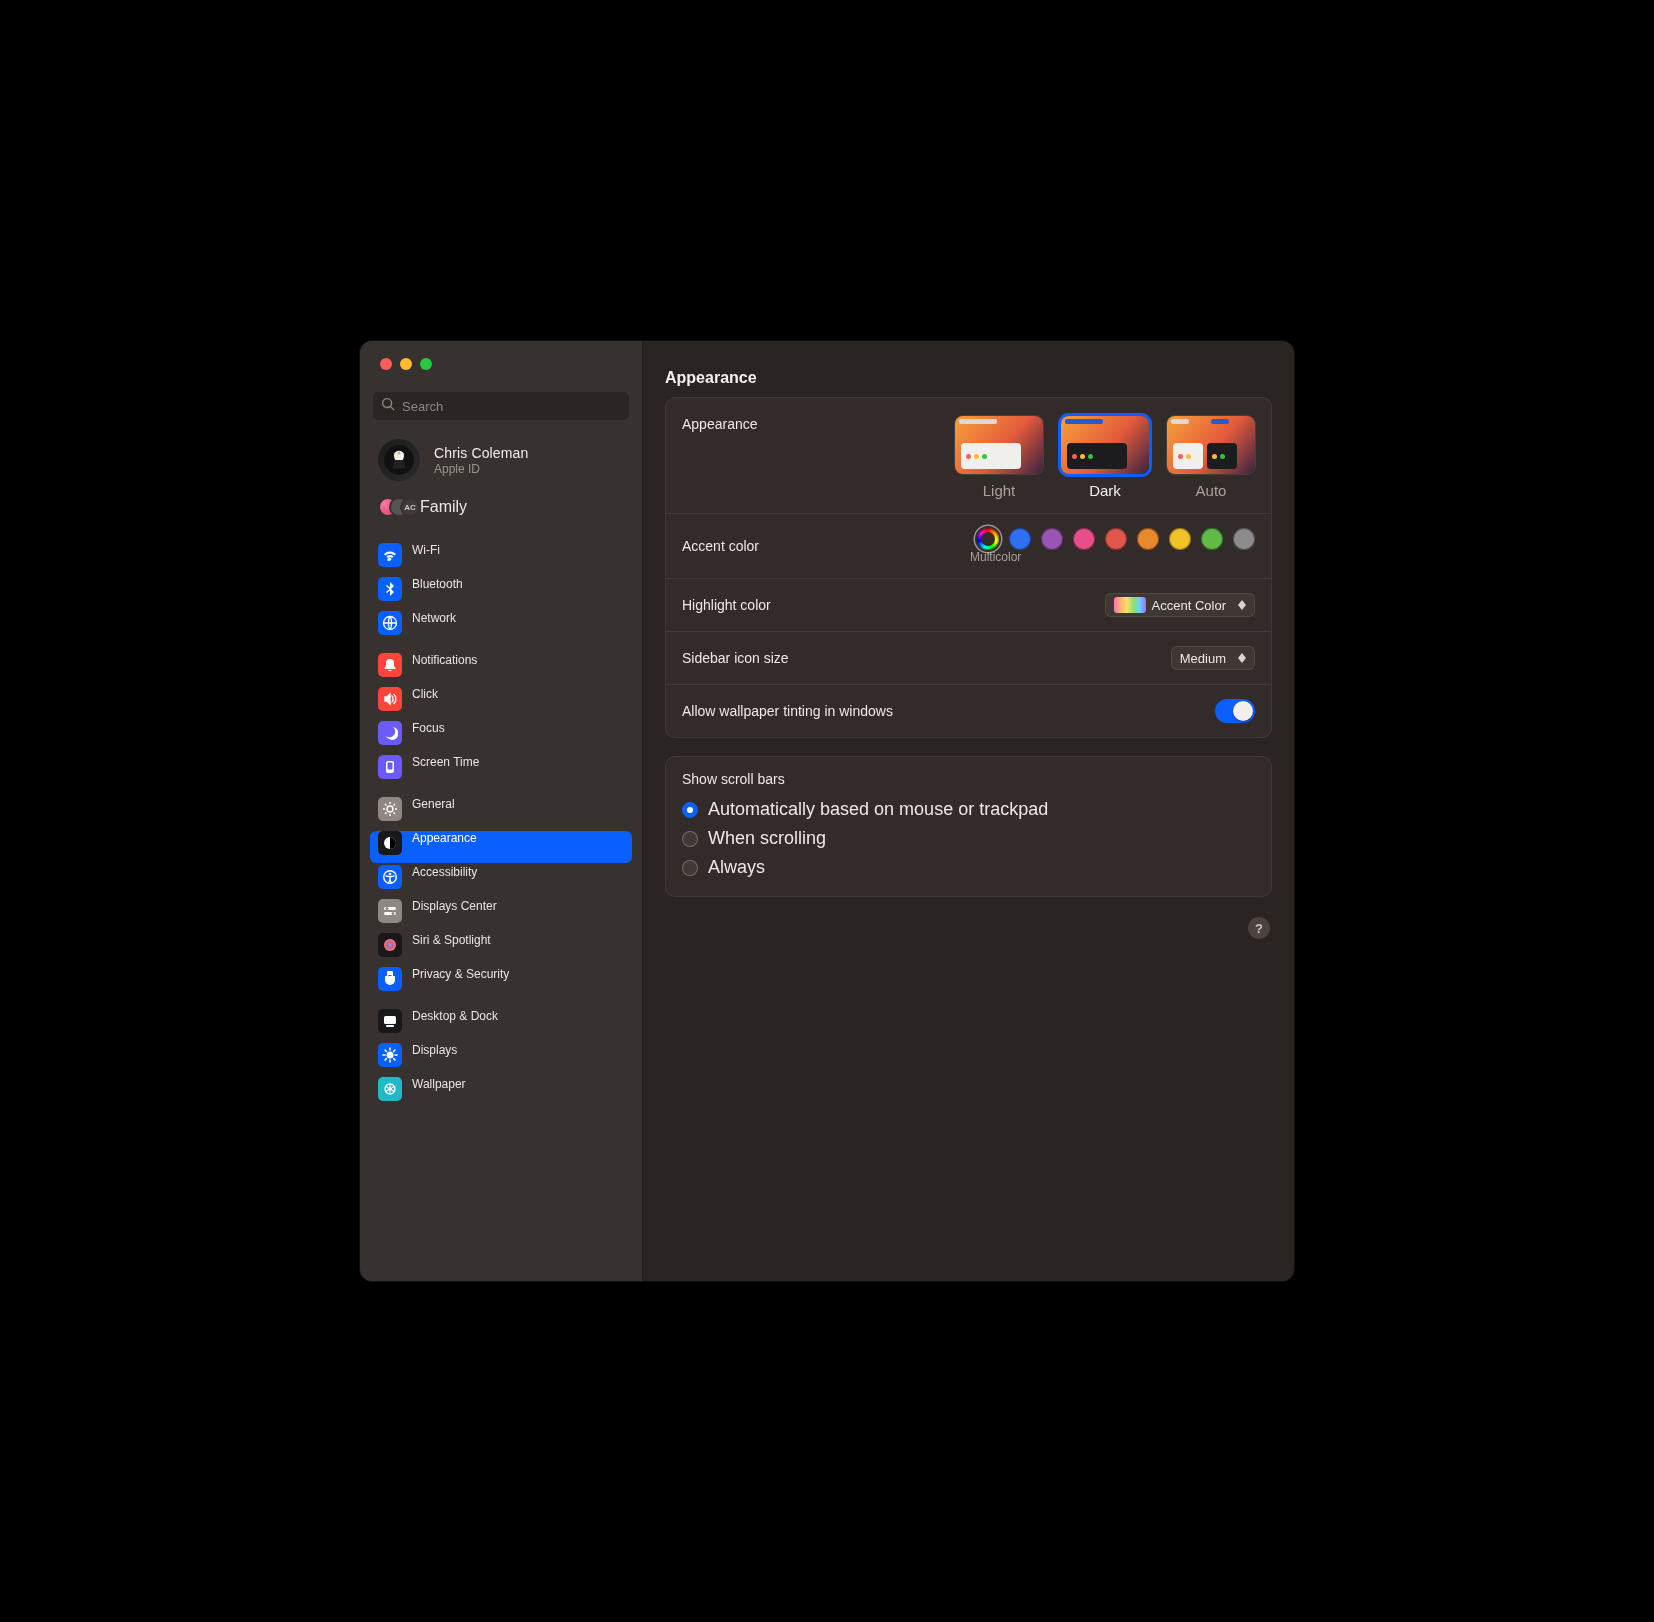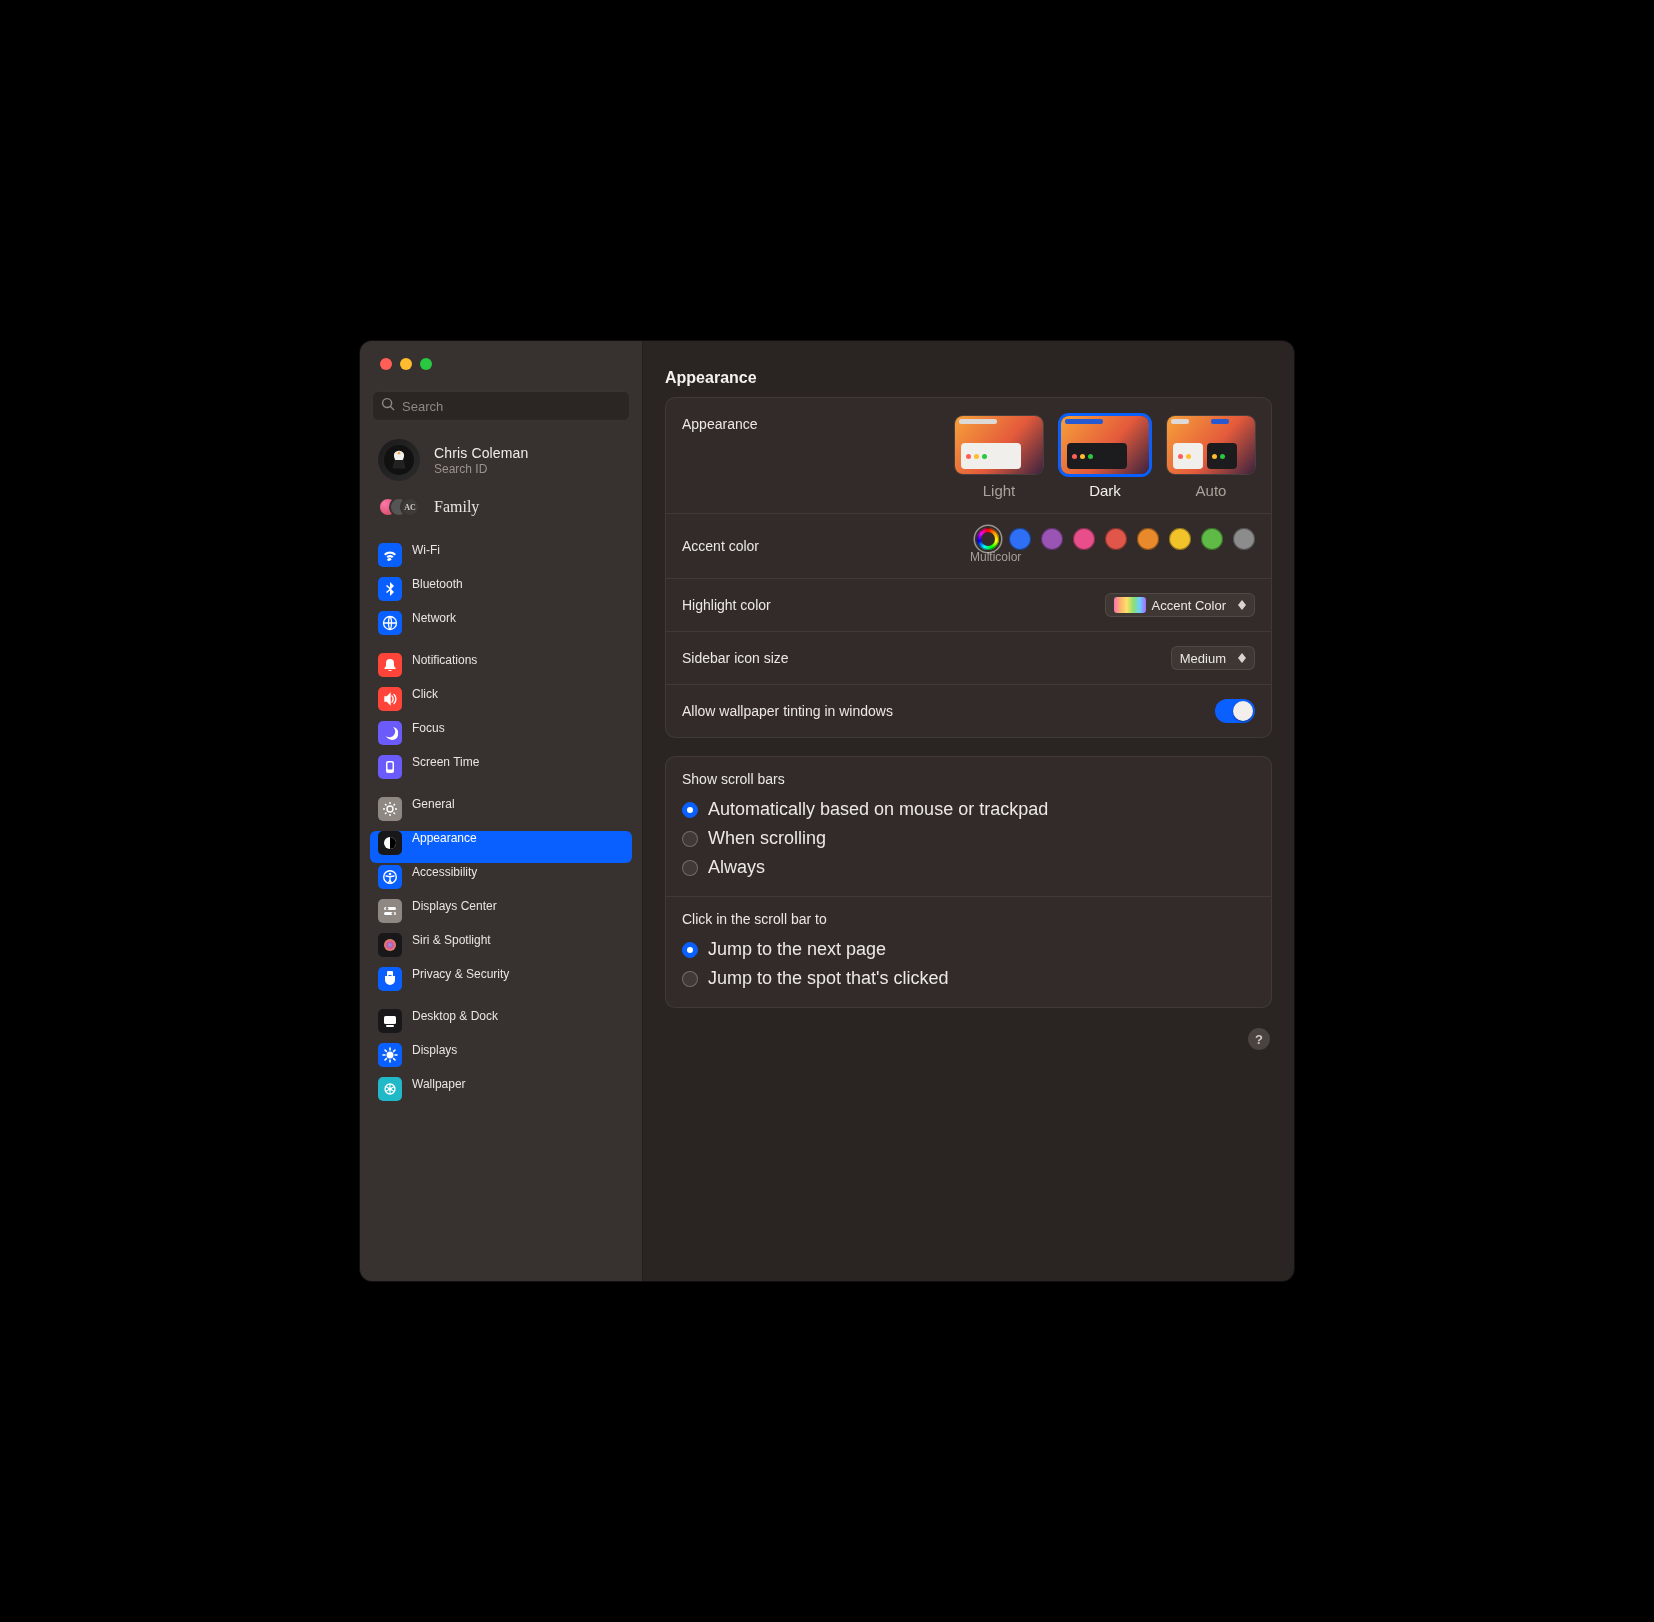--- a/index.html
+++ b/index.html
@@ -69,23 +69,22 @@
   .avatar {
     width: 42px; height:42px; border-radius:50%;
     background: linear-gradient(135deg,#1b1b1b 0%,#2b2b2b 100%);
     display:flex; align-items:center; justify-content:center;
   }
   .avatar svg { width:30px; height:30px; }
   .acc-text .name { color:#efece9; font-size:14px; letter-spacing:.01em; }
   .acc-text .sub  { color:#9b938d; font-size:12px; margin-top:1px; }
 
   .family-row {
-    display:flex; align-items:center; gap:14px;
+    display:flex; align-items:center; 
     padding: 8px 18px 10px;
-    font-family: Liberation Serif, serif;
   }
   .family-avatars {
     width:42px; height:24px; position:relative; display:flex; align-items:center;
   }
   .family-avatars span{
     width:20px;height:20px;border-radius:50%;position:absolute;border:2px solid #37312f;
   }
   .fa1{left:0;  background: radial-gradient(circle at 30% 30%,#f7a,#c45);}
   .fa2{left:11px;background:#555;}
   .fa3{left:22px;background:#3e3a38;display:flex;align-items:center;justify-content:center;color:#cfc9c4;font-size:8px;font-weight:600}
@@ -255,21 +254,21 @@
         <svg viewBox="0 0 32 32">
             <circle cx="16" cy="16" r="16" fill="#111"></circle>
             <path fill="#f3f0ec" d="M16 6c2 0 4 1 5 3 1 2 0 5-1 7h-8c-1-2-2-5-1-7 1-2 3-3 5-3z"></path>
             <path fill="#222" d="M11 16h10l2 9H9z"></path>
             <ellipse cx="16" cy="10" rx="3" ry="3.6" fill="#eee"></ellipse>
             <path fill="#f6a33a" d="M14 9l2-2 2 2-2 1z"></path>
           </svg>
       </div>
       <div class="acc-text">
         <div class="name">Chris Coleman</div>
-        <div class="sub">Search ID</div>
+        <div class="sub">Apple ID</div>
       </div>
     </div>
 
     <div class="family-row">
       <div class="family-avatars">
         <span class="fa1"></span>
           <span class="fa2"></span>
         <span class="fa3">AC</span>
       </div>
       <div style="color:#e9e5e2;font-size:16px">Family</div>
@@ -559,33 +558,20 @@
               <div class="radio">
                 <span class="dot"></span>
                 <span>When scrolling</span>
               </div>
               <div class="radio">
                 <span class="dot"></span>
                 <span>Always</span>
               </div>
             </div>
         </div>
-        <div class="radio-block">
-          <div class="rb-title">Click in the scroll bar to</div>
-          <div id="scroll-click-opts">
-              <div class="radio on">
-                <span class="dot"></span>
-                <span>Jump to the next page</span>
-              </div>
-              <div class="radio">
-                <span class="dot"></span>
-                <span>Jump to the spot that's clicked</span>
-              </div>
-            </div>
-        </div>
       </div>
 
       <div class="help">
         <div class="help-btn">?</div>
       </div>
 
     </div>
   </div>
 </div>
 

